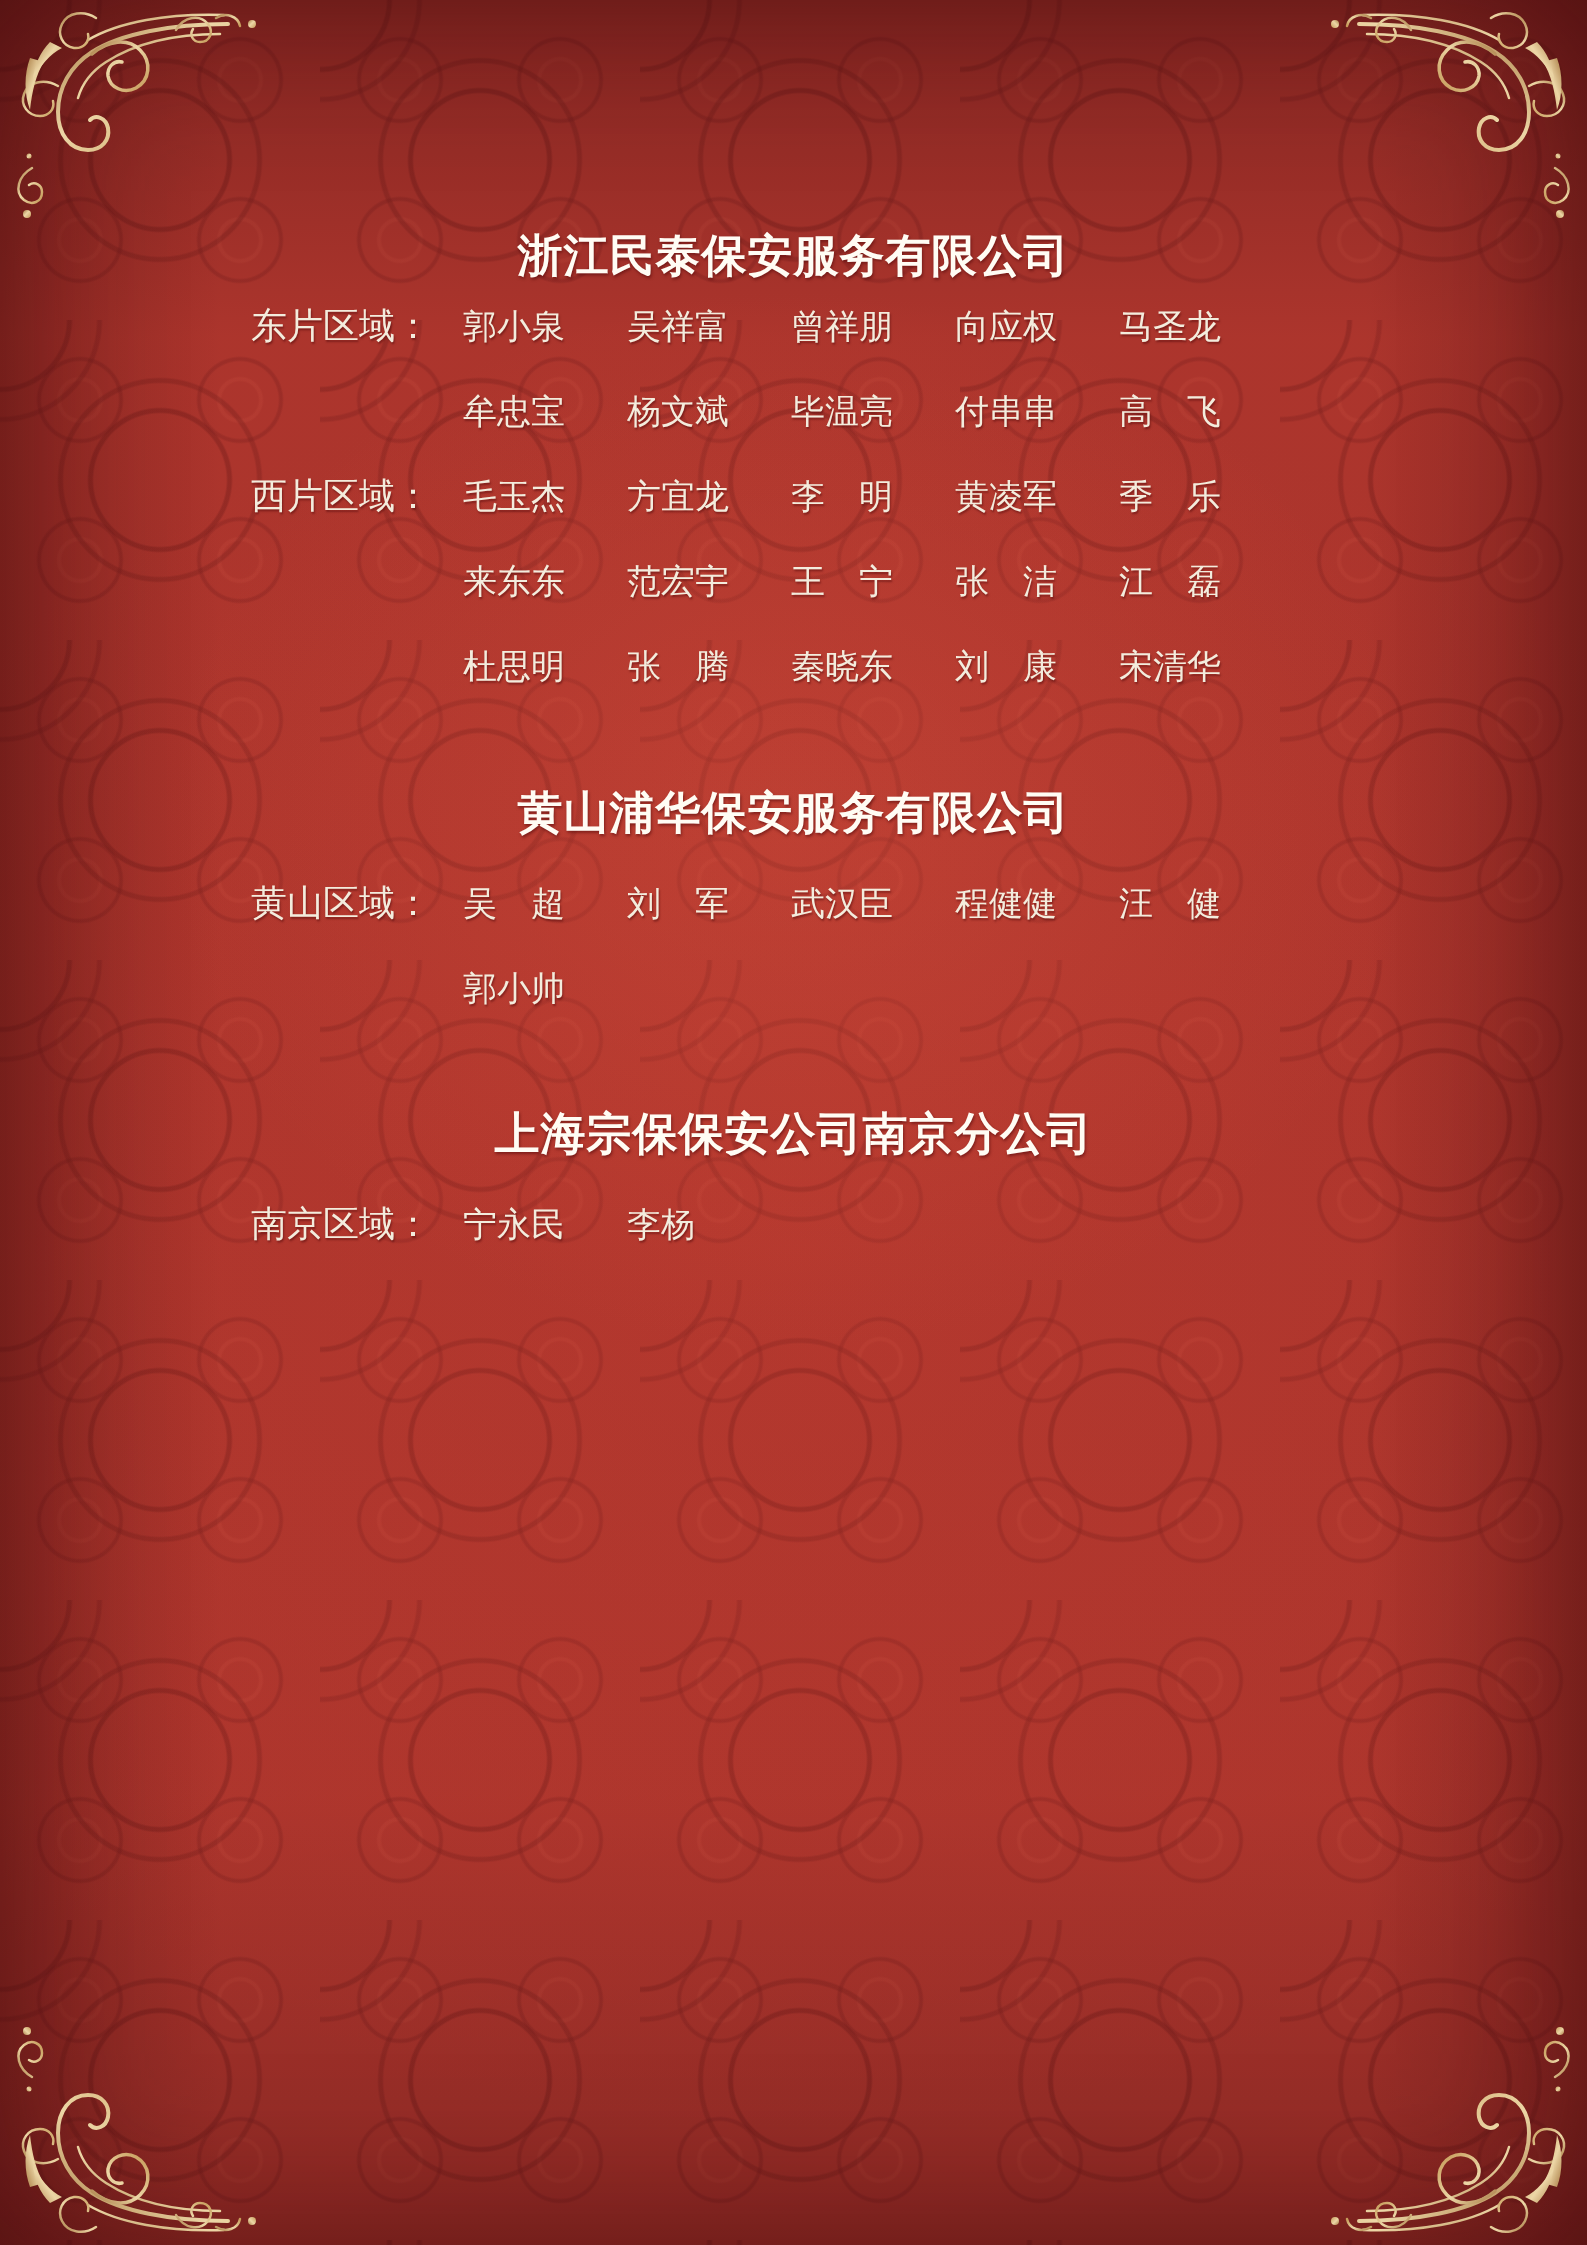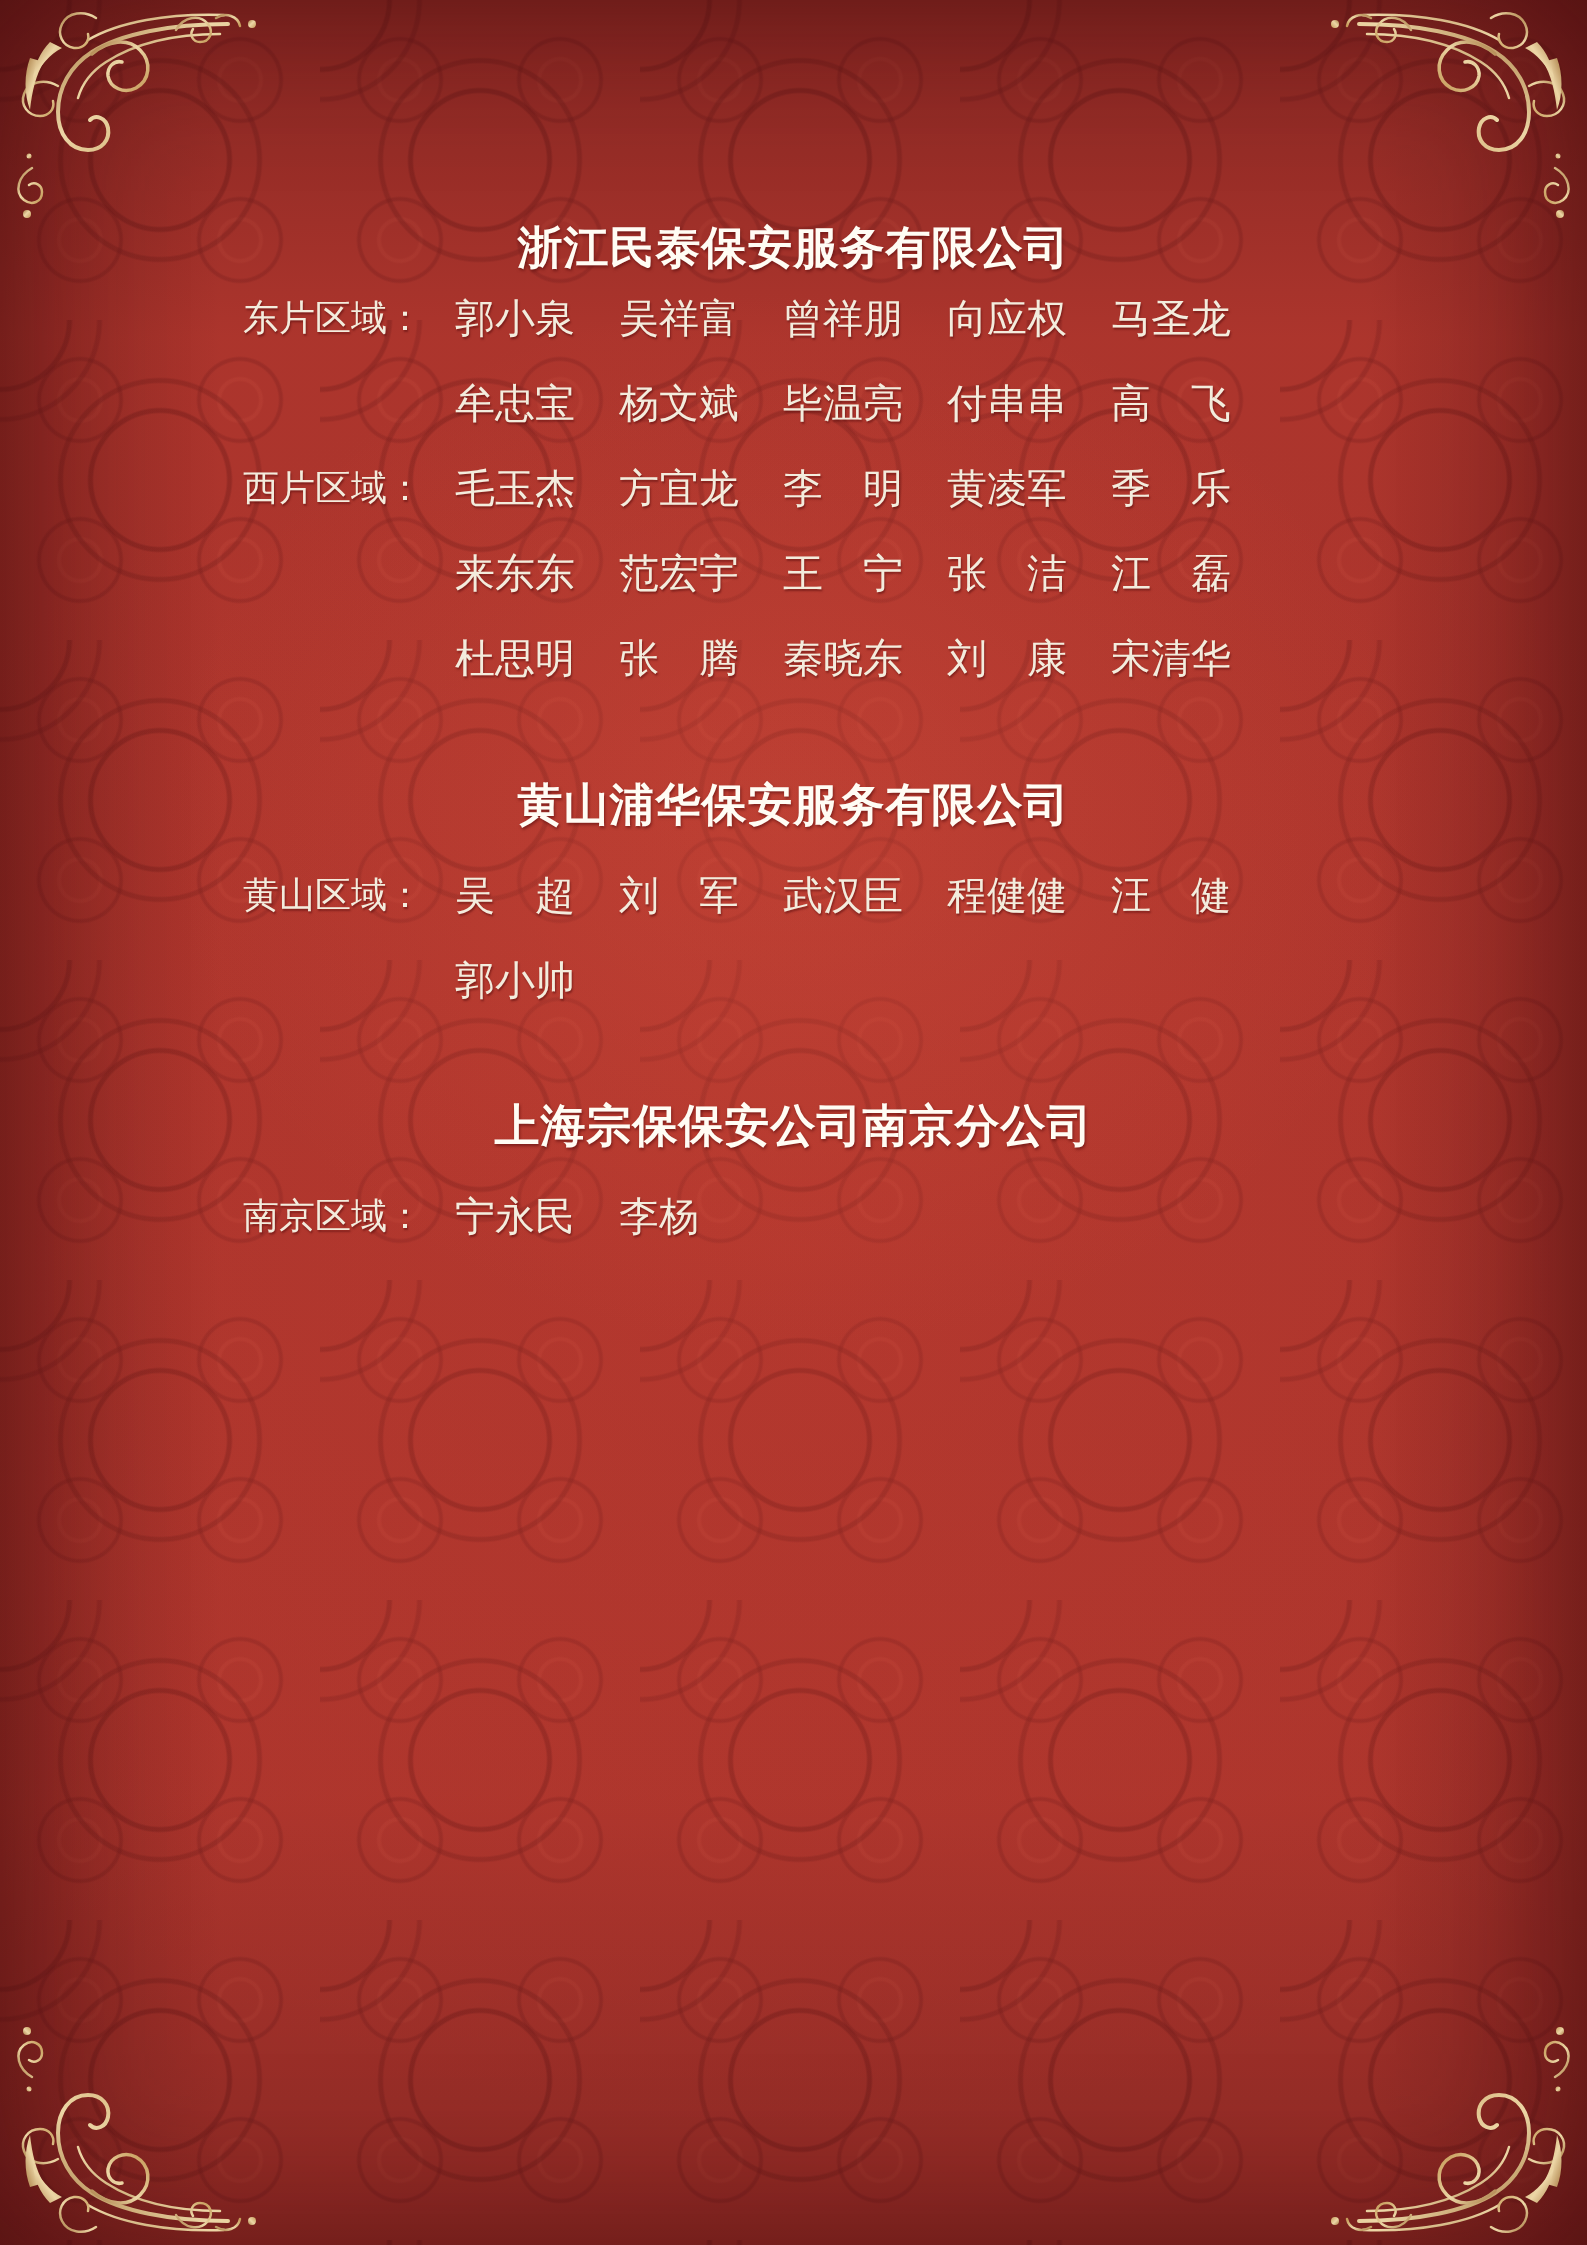--- a/index.html
+++ b/index.html
@@ -26,40 +26,40 @@
       radial-gradient(1500px 1200px at 50% 1250px, rgba(222,74,56,.20), rgba(222,74,56,0) 75%),
       radial-gradient(circle at 160px 160px, rgba(126,33,30,0) 66px, rgba(126,33,30,.50) 68px, rgba(126,33,30,.50) 71px, rgba(126,33,30,0) 73px, rgba(126,33,30,0) 96px, rgba(126,33,30,.40) 98px, rgba(126,33,30,.40) 101px, rgba(126,33,30,0) 103px),
       radial-gradient(circle at 0px 0px, rgba(126,33,30,0) 66px, rgba(126,33,30,.45) 68px, rgba(126,33,30,.45) 71px, rgba(126,33,30,0) 73px, rgba(126,33,30,0) 96px, rgba(126,33,30,.35) 98px, rgba(126,33,30,.35) 101px, rgba(126,33,30,0) 103px),
       radial-gradient(circle at 80px 80px, rgba(205,80,64,0) 18px, rgba(205,80,64,.28) 20px, rgba(205,80,64,.28) 22px, rgba(205,80,64,0) 24px, rgba(126,33,30,0) 38px, rgba(126,33,30,.35) 40px, rgba(126,33,30,.35) 42px, rgba(126,33,30,0) 44px);
     background-repeat:no-repeat,no-repeat,no-repeat,no-repeat,repeat,repeat,repeat;
     background-size:100% 100%,100% 100%,100% 100%,100% 100%,320px 320px,320px 320px,160px 160px;
     box-shadow:inset 0 0 160px rgba(55,5,8,.55);
   }
   .frame{position:absolute;inset:0;width:100%;height:100%;pointer-events:none;}
   .content{position:absolute;left:0;top:0;width:100%;padding-top:220px;box-sizing:border-box;}
-  .company-section{margin:0;}
+  .company-section{margin:8px;}
   .company-section:nth-child(2){margin-top:76px;}
   .company-section:nth-child(3){margin-top:75px;}
   .section-title{
     margin:0 0 20px 0;
     font-size:45px;line-height:56px;font-weight:700;
     text-align:center;letter-spacing:1px;
     color:var(--title);
     text-shadow:1px 2px 3px rgba(80,8,10,.55);
   }
   .company-section:first-child .section-title{margin-bottom:0;}
   .roster-row{
     height:85px;line-height:85px;
     padding-left:243px;
     white-space:nowrap;
     color:var(--text);
     text-shadow:1px 2px 2px rgba(80,8,10,.5);
   }
   .row-label{display:inline-block;width:212px;font-size:36px;vertical-align:top;}
-  .name-item{display:inline-block;width:108px;margin-right:56px;font-size:40px;vertical-align:top;}
+  .name-item{display:inline-block;width:108px;margin-right:56px;font-size:34px;vertical-align:top;}
 </style>
 </head>
 <body>
 
 <svg class="frame" viewBox="0 0 1587 2245" xmlns="http://www.w3.org/2000/svg">
   <defs>
     <linearGradient id="gg" x1="0" y1="0" x2="1" y2="1">
       <stop offset="0" stop-color="#a87b43"></stop>
       <stop offset="0.45" stop-color="#ecd6a6"></stop>
       <stop offset="1" stop-color="#c59a58"></stop>

